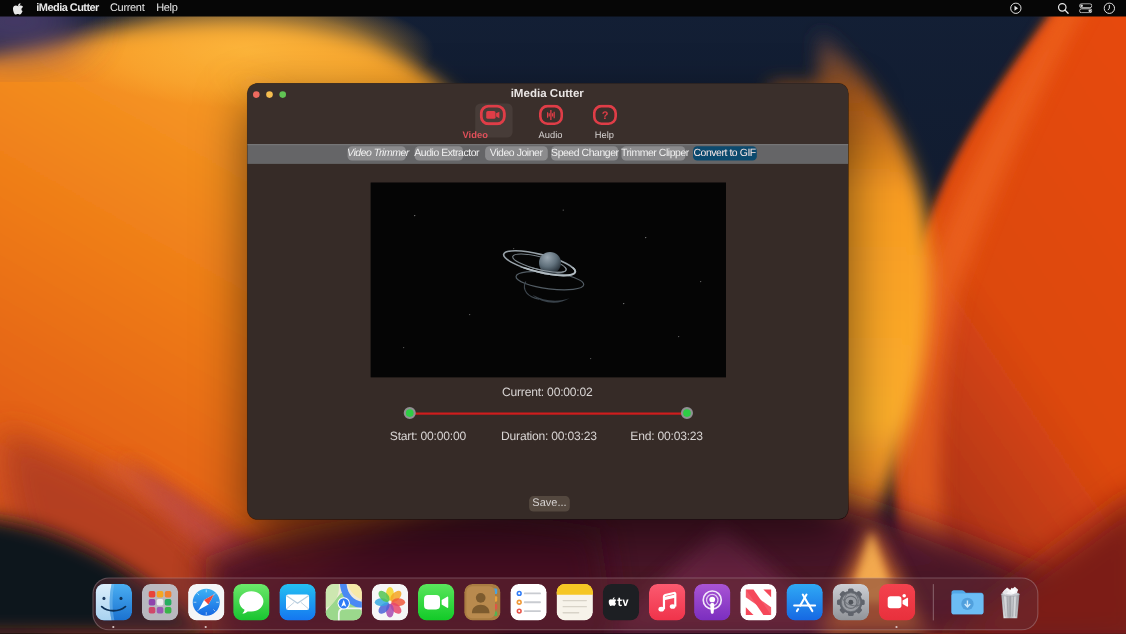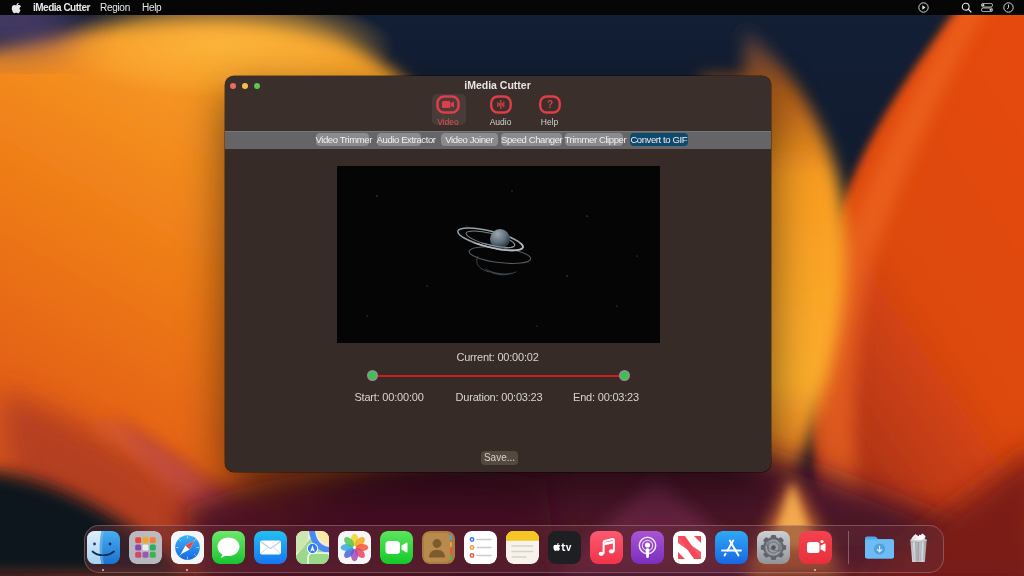--- a/index.html
+++ b/index.html
@@ -107,21 +107,21 @@
   <path d="M 850,586 L 1044,442 L 1044,586 Z" fill="#7c1c13" filter="url(#b14)"></path>
 
   <path d="M -20,470 C 50,476 122,512 188,576 L -20,576 Z" fill="#0a121d" filter="url(#b8)"></path>
 </svg>
 
 <div id="menubar">
   <svg class="item" style="left:11px;top:2.5px;" width="10" height="11" viewBox="0 0 10 11">
         <path d="M7.1 1.6 C7.5 1.1 7.8 0.4 7.7 -0.2 C7.1 -0.15 6.4 0.2 6 0.7 C5.6 1.15 5.3 1.85 5.4 2.5 C6.05 2.55 6.7 2.1 7.1 1.6 Z M8.5 5.9 C8.5 4.7 9.1 3.9 10 3.4 C9.5 2.6 8.6 2.1 7.7 2.1 C6.7 2.1 6.1 2.6 5.5 2.6 C4.9 2.6 4.2 2.1 3.3 2.1 C2.1 2.1 0.8 3.1 0.8 5 C0.8 6.1 1 7.3 1.5 8.3 C1.9 9.2 2.5 10.2 3.3 10.2 C4 10.2 4.3 9.7 5.2 9.7 C6.1 9.7 6.3 10.2 7.1 10.2 C7.9 10.2 8.4 9.3 8.9 8.4 C9.2 7.8 9.4 7.3 9.5 6.9 C8.9 6.7 8.5 6.3 8.5 5.9 Z" fill="#e8e8e8"></path>
       </svg>
   <div class="item" style="left:33px;font-weight:bold;font-size:10px;letter-spacing:-0.5px;">iMedia Cutter</div>
-  <div class="item" style="left:100px;font-size:10px;letter-spacing:-0.3px;">Region</div>
+  <div class="item" style="left:100px;font-size:10px;letter-spacing:-0.3px;">Current</div>
   <div class="item" style="left:142px;font-size:10px;letter-spacing:-0.3px;">Help</div>
   <svg class="item" style="left:918px;top:2px;" width="11" height="11" viewBox="0 0 11 11">
         <circle cx="5.5" cy="5.5" r="4.7" fill="none" stroke="#e8e8e8" stroke-width="0.9"></circle>
         <path d="M4.3 3.3 L7.5 5.5 L4.3 7.7 Z" fill="#e8e8e8"></path>
       </svg>
   <svg class="item" style="left:961px;top:2px;" width="11" height="11" viewBox="0 0 11 11">
         <circle cx="4.7" cy="4.7" r="3.4" fill="none" stroke="#e8e8e8" stroke-width="1.1"></circle>
         <path d="M7.2 7.2 L10 10" stroke="#e8e8e8" stroke-width="1.2" stroke-linecap="round"></path>
       </svg>
   <svg class="item" style="left:981px;top:3.2px;" width="12" height="9" viewBox="0 0 12 9">
@@ -155,26 +155,26 @@
   <rect x="1.2" y="1.5" width="19.5" height="16" rx="6.5" fill="none" stroke="#df3d47" stroke-width="2.4"></rect>
   <path d="M10.8 5 L10.8 14" stroke="#df3d47" stroke-width="1.2"></path>
   <path d="M9.3 8 L9.3 11 M7.8 7 L7.8 12" stroke="#df3d47" stroke-width="1.1"></path>
   <path d="M12.3 8 L12.3 11 M13.8 6.5 L13.8 12.5" stroke="#df3d47" stroke-width="1.1"></path>
 </svg>
 
 <svg style="position:absolute;left:538.5px;top:94.5px;" width="22" height="19" viewBox="0 0 22 19">
   <rect x="1.2" y="1.5" width="19.5" height="16" rx="6.5" fill="none" stroke="#df3d47" stroke-width="2.4"></rect>
   <text x="11" y="13.3" text-anchor="middle" font-size="10" font-weight="bold" fill="#df3d47" font-family="Liberation Sans">?</text>
 </svg>
-<div class="tblabel" style="left:428px;color:#e0505a;">Video</div>
+<div class="tblabel" style="left:412px;color:#e0505a;font-weight:bold;">Video</div>
 <div class="tblabel" style="left:480.5px;">Audio</div>
 <div class="tblabel" style="left:529.5px;">Help</div>
 
 <div class="strip"></div>
-<div class="sbtn" style="left:315.5px;width:53px;">Video Trimmer</div>
+<div class="sbtn" style="left:315.5px;width:53px;font-style:italic;">Video Trimmer</div>
 <div class="sbtn" style="left:376.6px;width:44px;">Audio Extractor</div>
 <div class="sbtn" style="left:441px;width:56.5px;">Video Joiner</div>
 <div class="sbtn" style="left:501px;width:60.5px;">Speed Changer</div>
 <div class="sbtn" style="left:564.5px;width:58px;">Trimmer Clipper</div>
 <div class="sbtn" style="left:630px;width:57.5px;background:#0c4a6e;color:#fae8e6;">Convert to GIF</div>
 
 <div class="video">
 <svg width="323" height="177" viewBox="0 0 323 177">
   <rect width="323" height="177" fill="#050505"></rect>
   <g opacity="0.9">

